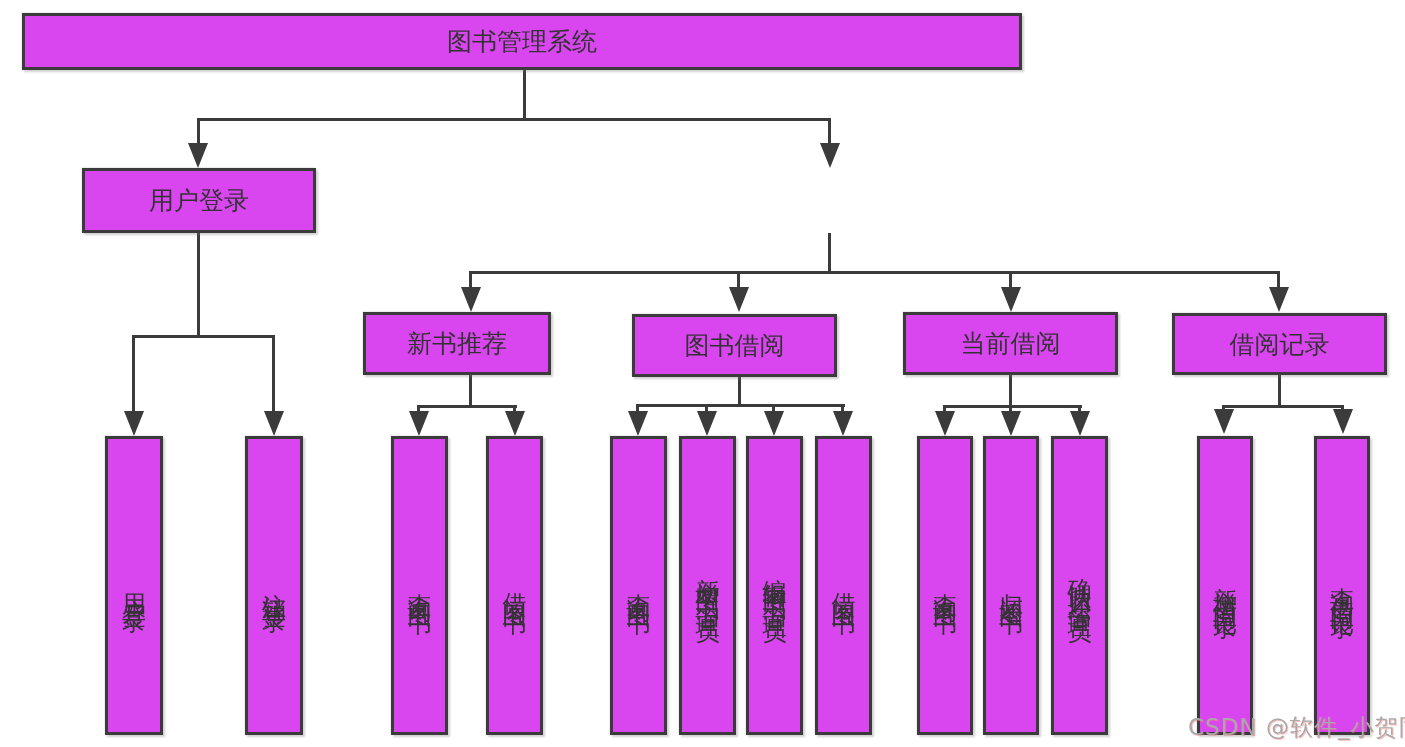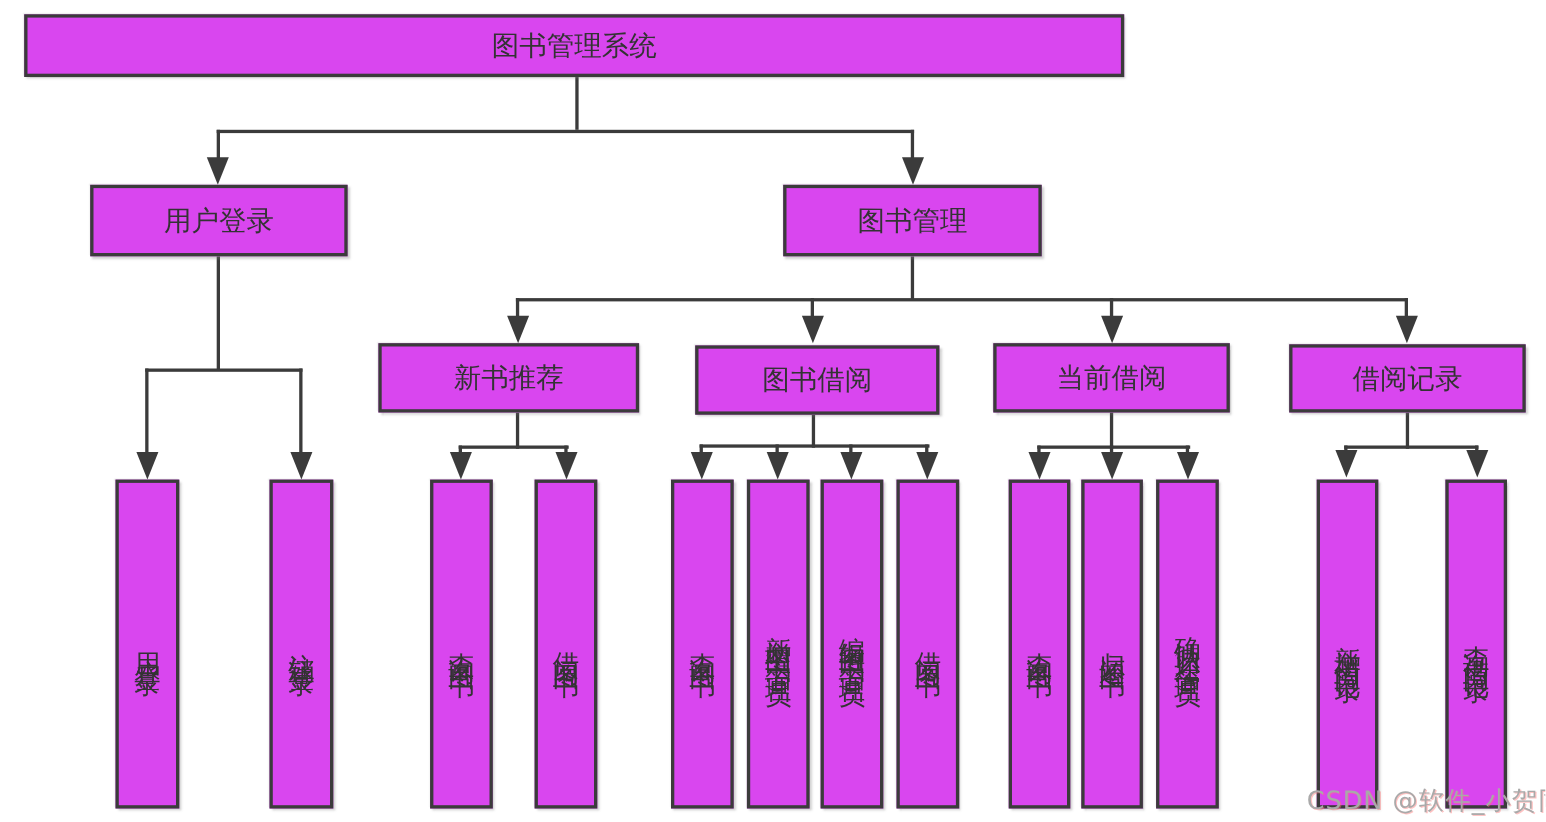--- a/index.html
+++ b/index.html
@@ -49,42 +49,41 @@
   <div class="box" style="left:22px;top:13px;width:1000px;height:57px;">图书管理系统</div>
 
   <div class="v" style="left:523px;top:70px;height:48px;"></div>
   <div class="h" style="left:197px;top:118px;width:634px;"></div>
   <div class="v" style="left:197px;top:118px;height:28px;"></div>
   <div class="arrow" style="left:188px;top:143px;"></div>
   <div class="v" style="left:828px;top:118px;height:28px;"></div>
   <div class="arrow" style="left:820px;top:143px;"></div>
 
   <div class="box" style="left:82px;top:168px;width:234px;height:65px;">用户登录</div>
-  <div class="box" style="left:712px;top:168px;width:235px;height:65px;">图书管理</div>
 
   <div class="v" style="left:197px;top:233px;height:103px;"></div>
   <div class="h" style="left:132px;top:335px;width:143px;"></div>
   <div class="v" style="left:132px;top:335px;height:78px;"></div>
   <div class="arrow" style="left:124px;top:411px;"></div>
   <div class="v" style="left:272px;top:335px;height:78px;"></div>
   <div class="arrow" style="left:264px;top:411px;"></div>
 
   <div class="v" style="left:828px;top:233px;height:40px;"></div>
   <div class="h" style="left:469px;top:271px;width:811px;"></div>
   <div class="v" style="left:469px;top:271px;height:17px;"></div>
   <div class="arrow" style="left:461px;top:287px;"></div>
   <div class="v" style="left:737px;top:271px;height:17px;"></div>
   <div class="arrow" style="left:729px;top:287px;"></div>
   <div class="v" style="left:1009px;top:271px;height:17px;"></div>
   <div class="arrow" style="left:1001px;top:287px;"></div>
   <div class="v" style="left:1277px;top:271px;height:17px;"></div>
   <div class="arrow" style="left:1269px;top:287px;"></div>
 
-  <div class="box" style="left:344px;top:312px;width:237px;height:63px;">新书推荐</div>
-  <div class="box" style="left:632px;top:314px;width:222px;height:63px;">图书借阅</div>
+  <div class="box" style="left:363px;top:312px;width:188px;height:63px;">新书推荐</div>
+  <div class="box" style="left:632px;top:314px;width:205px;height:63px;">图书借阅</div>
   <div class="box" style="left:1172px;top:313px;width:215px;height:62px;">借阅记录</div>
   <div class="box" style="left:903px;top:312px;width:215px;height:63px;">当前借阅</div>
 
   <div class="v" style="left:469px;top:375px;height:33px;"></div>
   <div class="h" style="left:417px;top:405px;width:100px;"></div>
   <div class="v" style="left:417px;top:405px;height:8px;"></div>
   <div class="arrow" style="left:409px;top:411px;"></div>
   <div class="v" style="left:513px;top:405px;height:8px;"></div>
   <div class="arrow" style="left:505px;top:411px;"></div>
 

